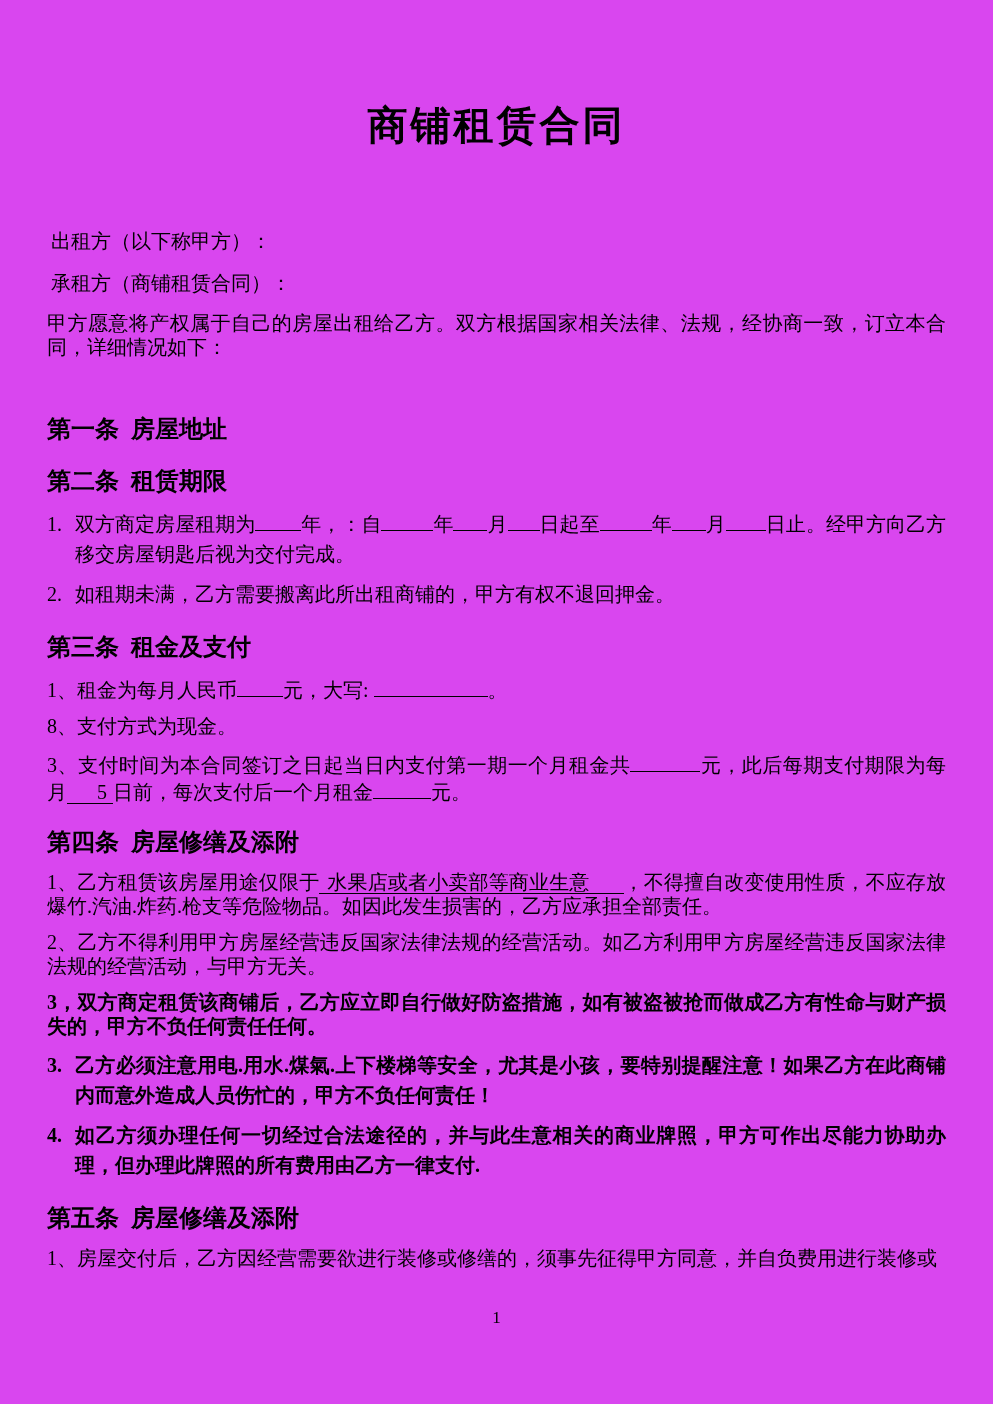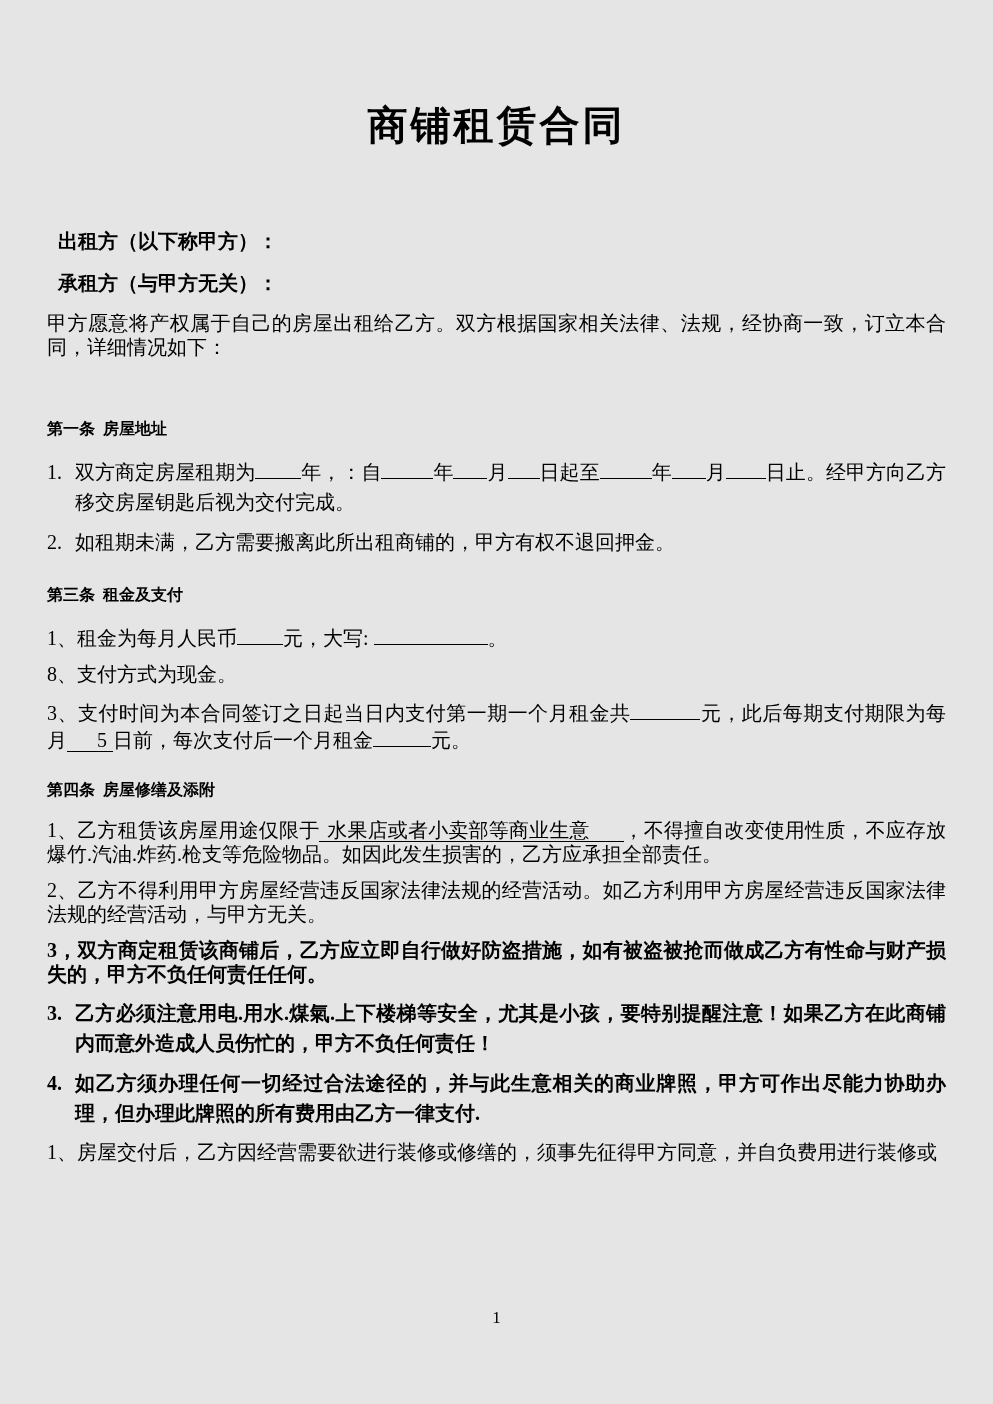--- a/index.html
+++ b/index.html
@@ -7,48 +7,48 @@
     padding: 0;
     background: #ffffff;
   }
   .page {
     position: relative;
     width: 993px;
     height: 1404px;
     margin: 0 auto;
     box-sizing: border-box;
     padding: 98px 47px 0 47px;
-    background: #e5e5e5;
+    background: #d946ef;
     color: #000000;
     font-family: "Liberation Serif", "DejaVu Serif", serif;
     font-size: 20px;
     overflow: hidden;
   }
   .title {
     margin: 0 0 74px 0;
     font-size: 40px;
     font-weight: bold;
     text-align: center;
     letter-spacing: 3px;
     white-space: pre-wrap;
   }
   .party {
-    margin: 14px 11px;
-    font-weight: bold;
+    margin: 14px 4px;
+    font-weight: normal;
     line-height: 28px;
     white-space: pre-wrap;
   }
   .para {
     margin: 12px 0;
     line-height: 24px;
     text-align: justify;
   }
   .heading {
     margin: 24px 0 14px 0;
-    font-size: 16px;
+    font-size: 24px;
     font-weight: bold;
     line-height: 28px;
     white-space: pre-wrap;
   }
   .gap-top { margin-top: 56px; }
   .hang {
     display: flex;
     margin: 10px 0;
     line-height: 30px;
   }
@@ -84,26 +84,27 @@
   }
 </style>
 </head>
 <body>
 
 <div class="page">
 
   <h1 class="title">商铺租赁合同</h1>
 
   <p class="party">出租方（以下称甲方）：</p>
-  <p class="party">承租方（与甲方无关）：</p>
+  <p class="party">承租方（商铺租赁合同）：</p>
 
   <p class="para">甲方愿意将产权属于自己的房屋出租给乙方。双方根据国家相关法律、法规，经协商一致，订立本合同，详细情况如下：</p>
 
   <h2 class="heading gap-top">第一条  房屋地址</h2>
 
+  <h2 class="heading">第二条  租赁期限</h2>
   <div class="hang">
     <span class="marker">1.</span>
     <div class="hang-text"><span>双方商定房屋租期为</span><span class="blank" style="width:46px"></span><span>年，：自</span><span class="blank" style="width:52px"></span><span>年</span><span class="blank" style="width:34px"></span><span>月</span><span class="blank" style="width:32px"></span><span>日起至</span><span class="blank" style="width:52px"></span><span>年</span><span class="blank" style="width:34px"></span><span>月</span><span class="blank" style="width:40px"></span><span>日止。经甲方向乙方移交房屋钥匙后视为交付完成。</span></div>
   </div>
   <div class="hang">
     <span class="marker">2.</span>
     <div class="hang-text">如租期未满，乙方需要搬离此所出租商铺的，甲方有权不退回押金。</div>
   </div>
 
   <h2 class="heading">第三条  租金及支付</h2>
@@ -117,16 +118,17 @@
   <p class="para bold">3，双方商定租赁该商铺后，乙方应立即自行做好防盗措施，如有被盗被抢而做成乙方有性命与财产损失的，甲方不负任何责任任何。</p>
   <div class="hang bold">
     <span class="marker">3.</span>
     <div class="hang-text">乙方必须注意用电.用水.煤氣.上下楼梯等安全，尤其是小孩，要特别提醒注意！如果乙方在此商铺内而意外造成人员伤忙的，甲方不负任何责任！</div>
   </div>
   <div class="hang bold">
     <span class="marker">4.</span>
     <div class="hang-text">如乙方须办理任何一切经过合法途径的，并与此生意相关的商业牌照，甲方可作出尽能力协助办理，但办理此牌照的所有费用由乙方一律支付.</div>
   </div>
 
+  <h2 class="heading">第五条  房屋修缮及添附</h2>
   <p class="para">1、房屋交付后，乙方因经营需要欲进行装修或修缮的，须事先征得甲方同意，并自负费用进行装修或</p>
 
   <div class="page-number">1</div>
 </div>
 
 </body></html>

